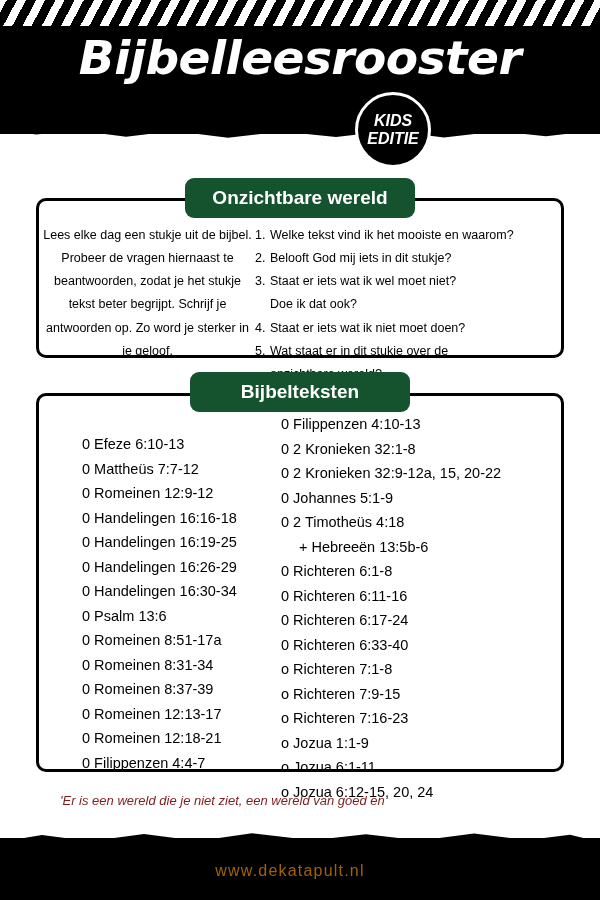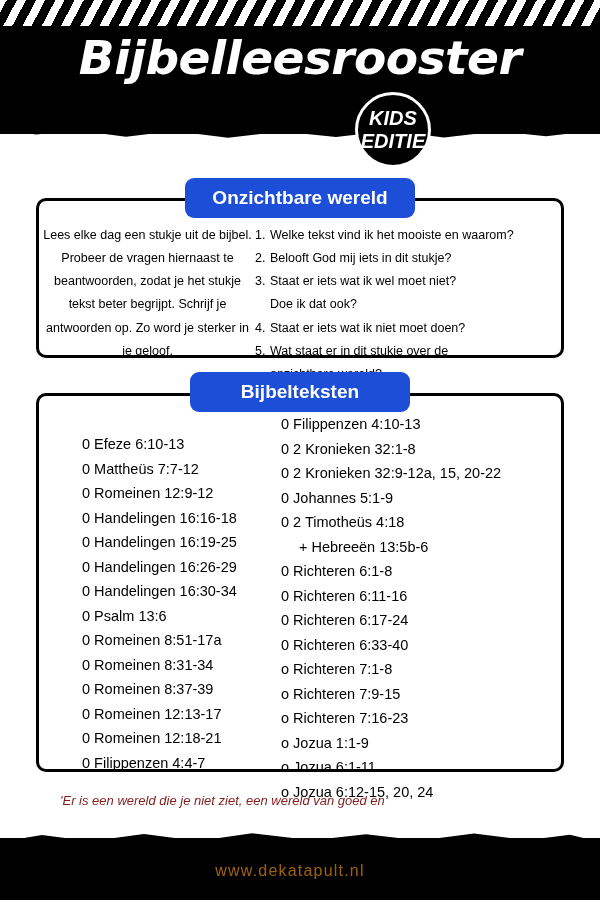--- a/index.html
+++ b/index.html
@@ -69,32 +69,32 @@
     color: #ffffff;
     display: flex;
     flex-direction: column;
     align-items: center;
     justify-content: center;
     z-index: 4;
     font-weight: 700;
     font-style: italic;
     line-height: 1.15;
   }
-  .kids-badge span { font-size: 20px; display: block; }
+  .kids-badge span { font-size: 16px; display: block; }
 
   
   .card {
     position: absolute;
     border: 3px solid #000000;
     border-radius: 10px;
     background: #ffffff;
   }
   .card-title {
     position: absolute;
-    background: #1d4ed8;
+    background: #14532d;
     color: #ffffff;
     border-radius: 9px;
     font-size: 19px;
     font-weight: 700;
     text-align: center;
     padding: 9px 26px;
     white-space: nowrap;
     z-index: 5;
   }
 

